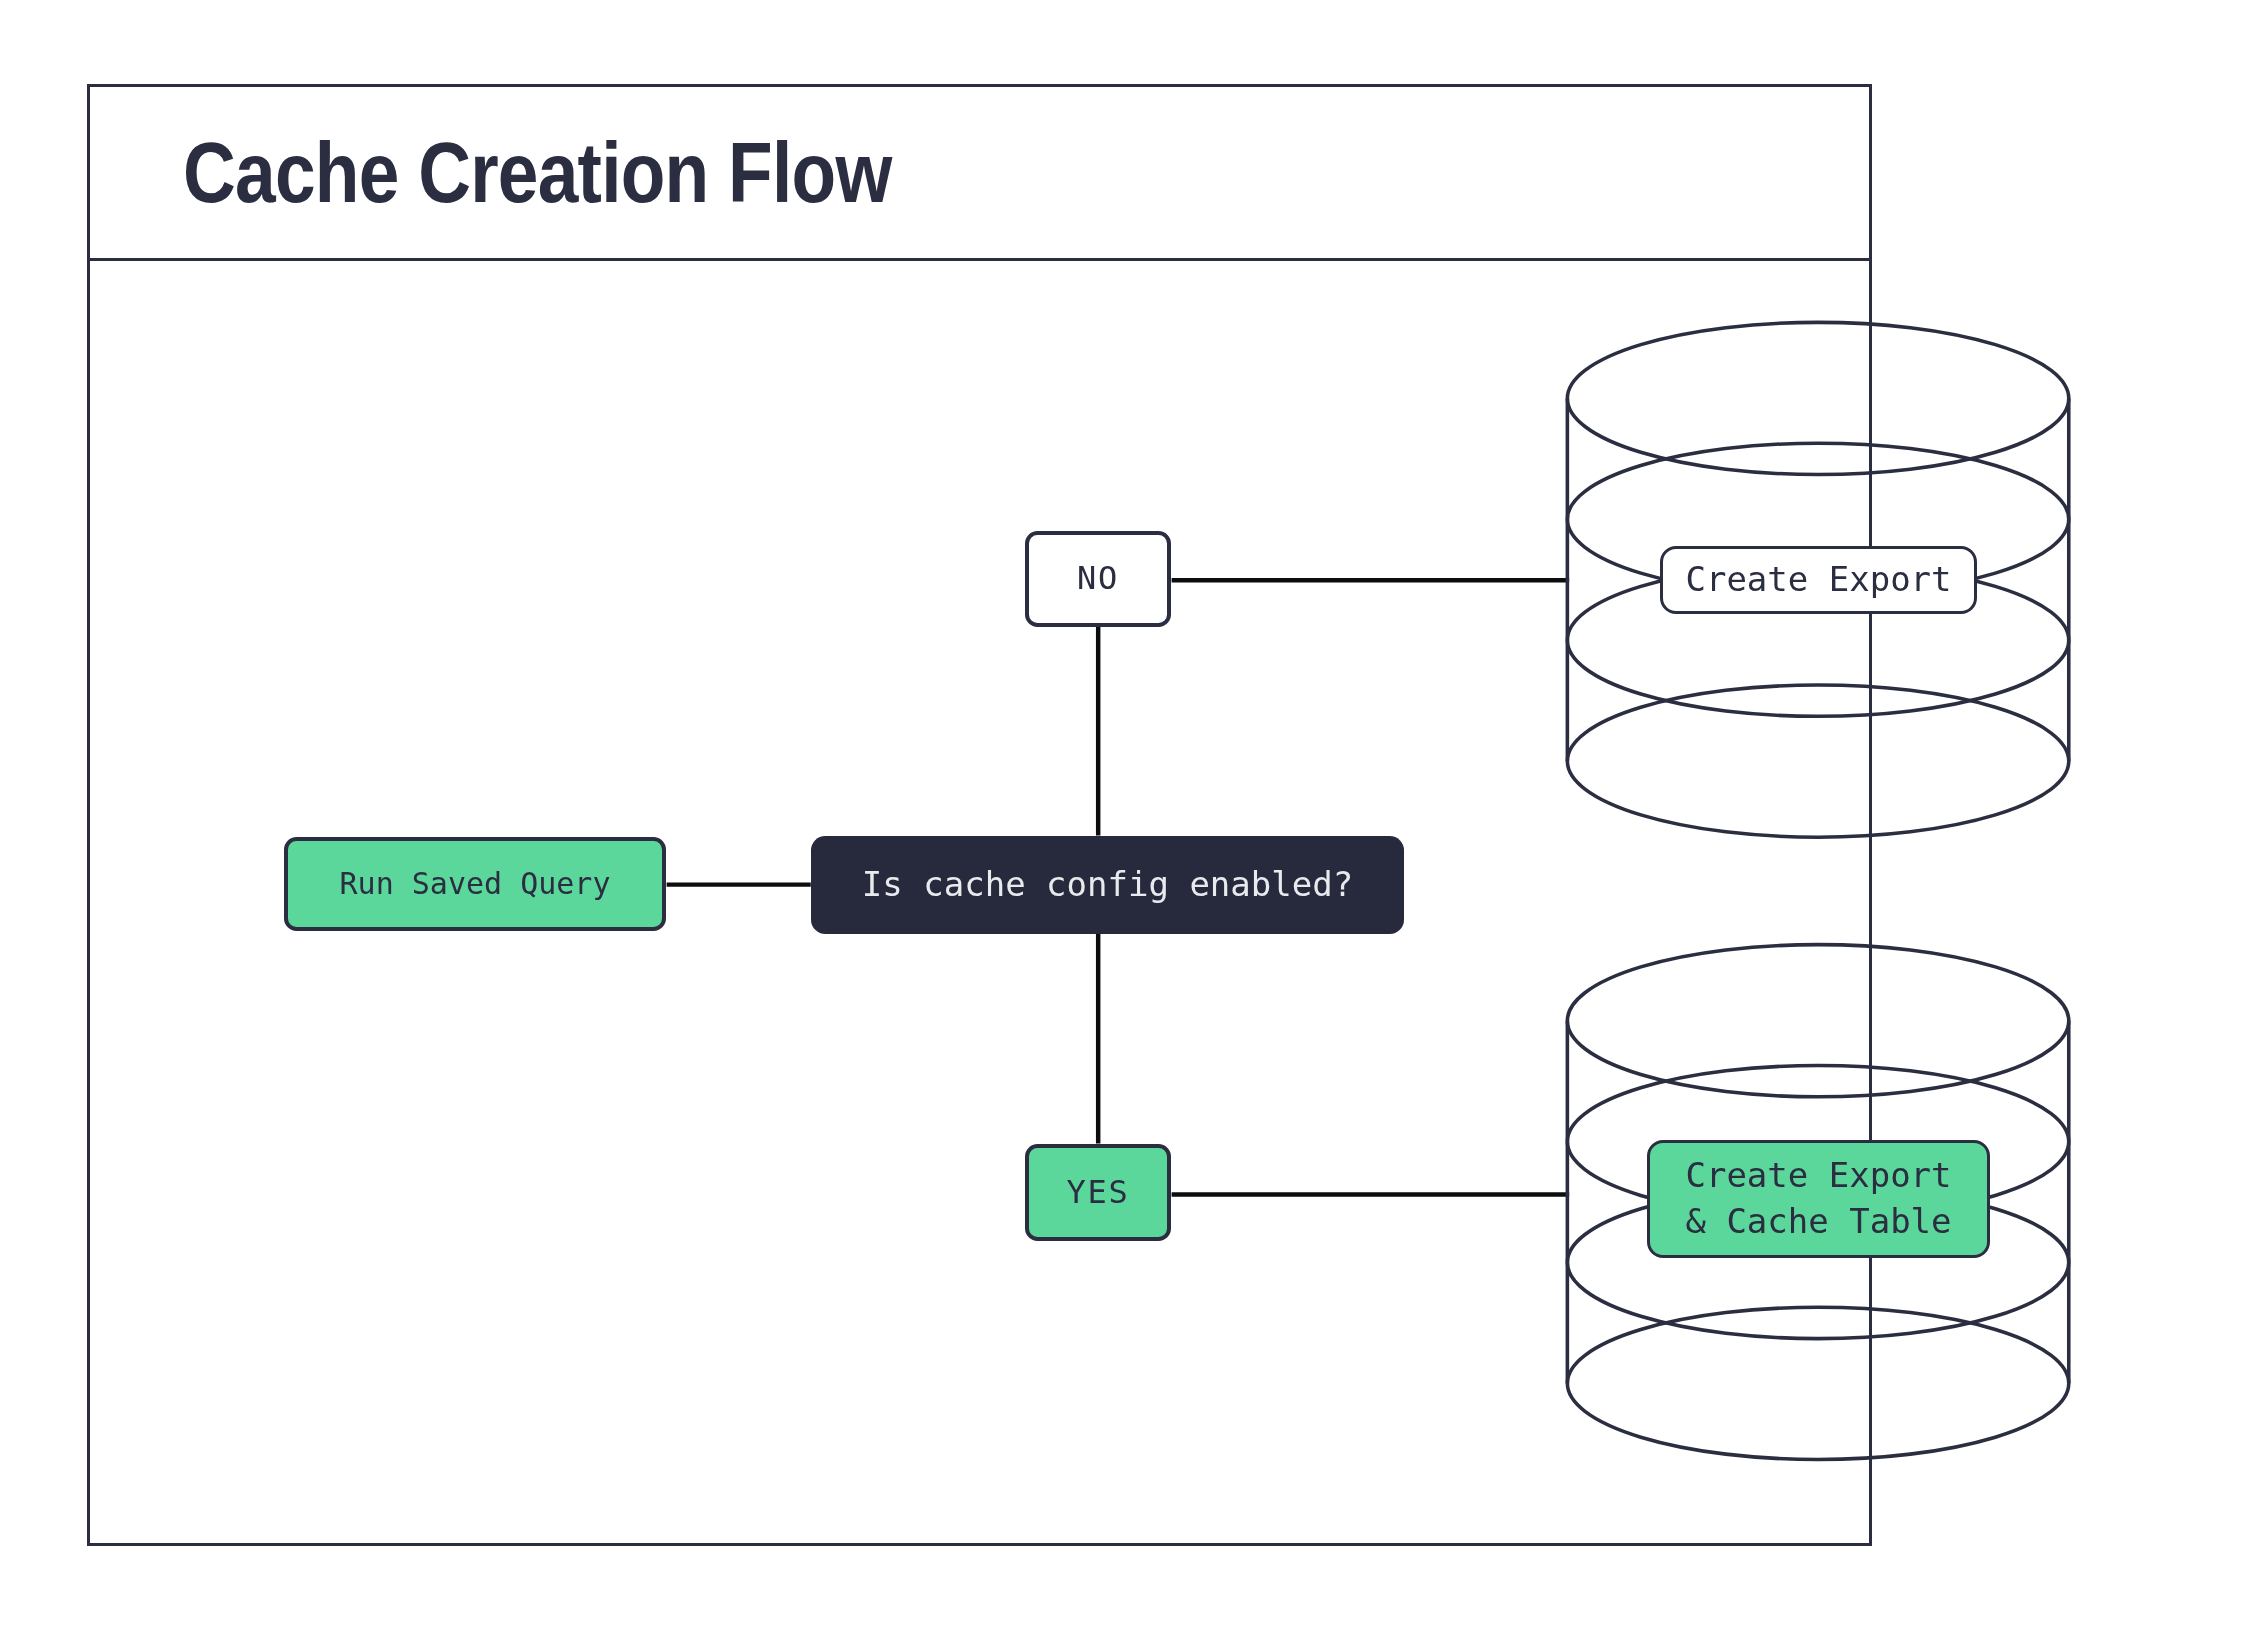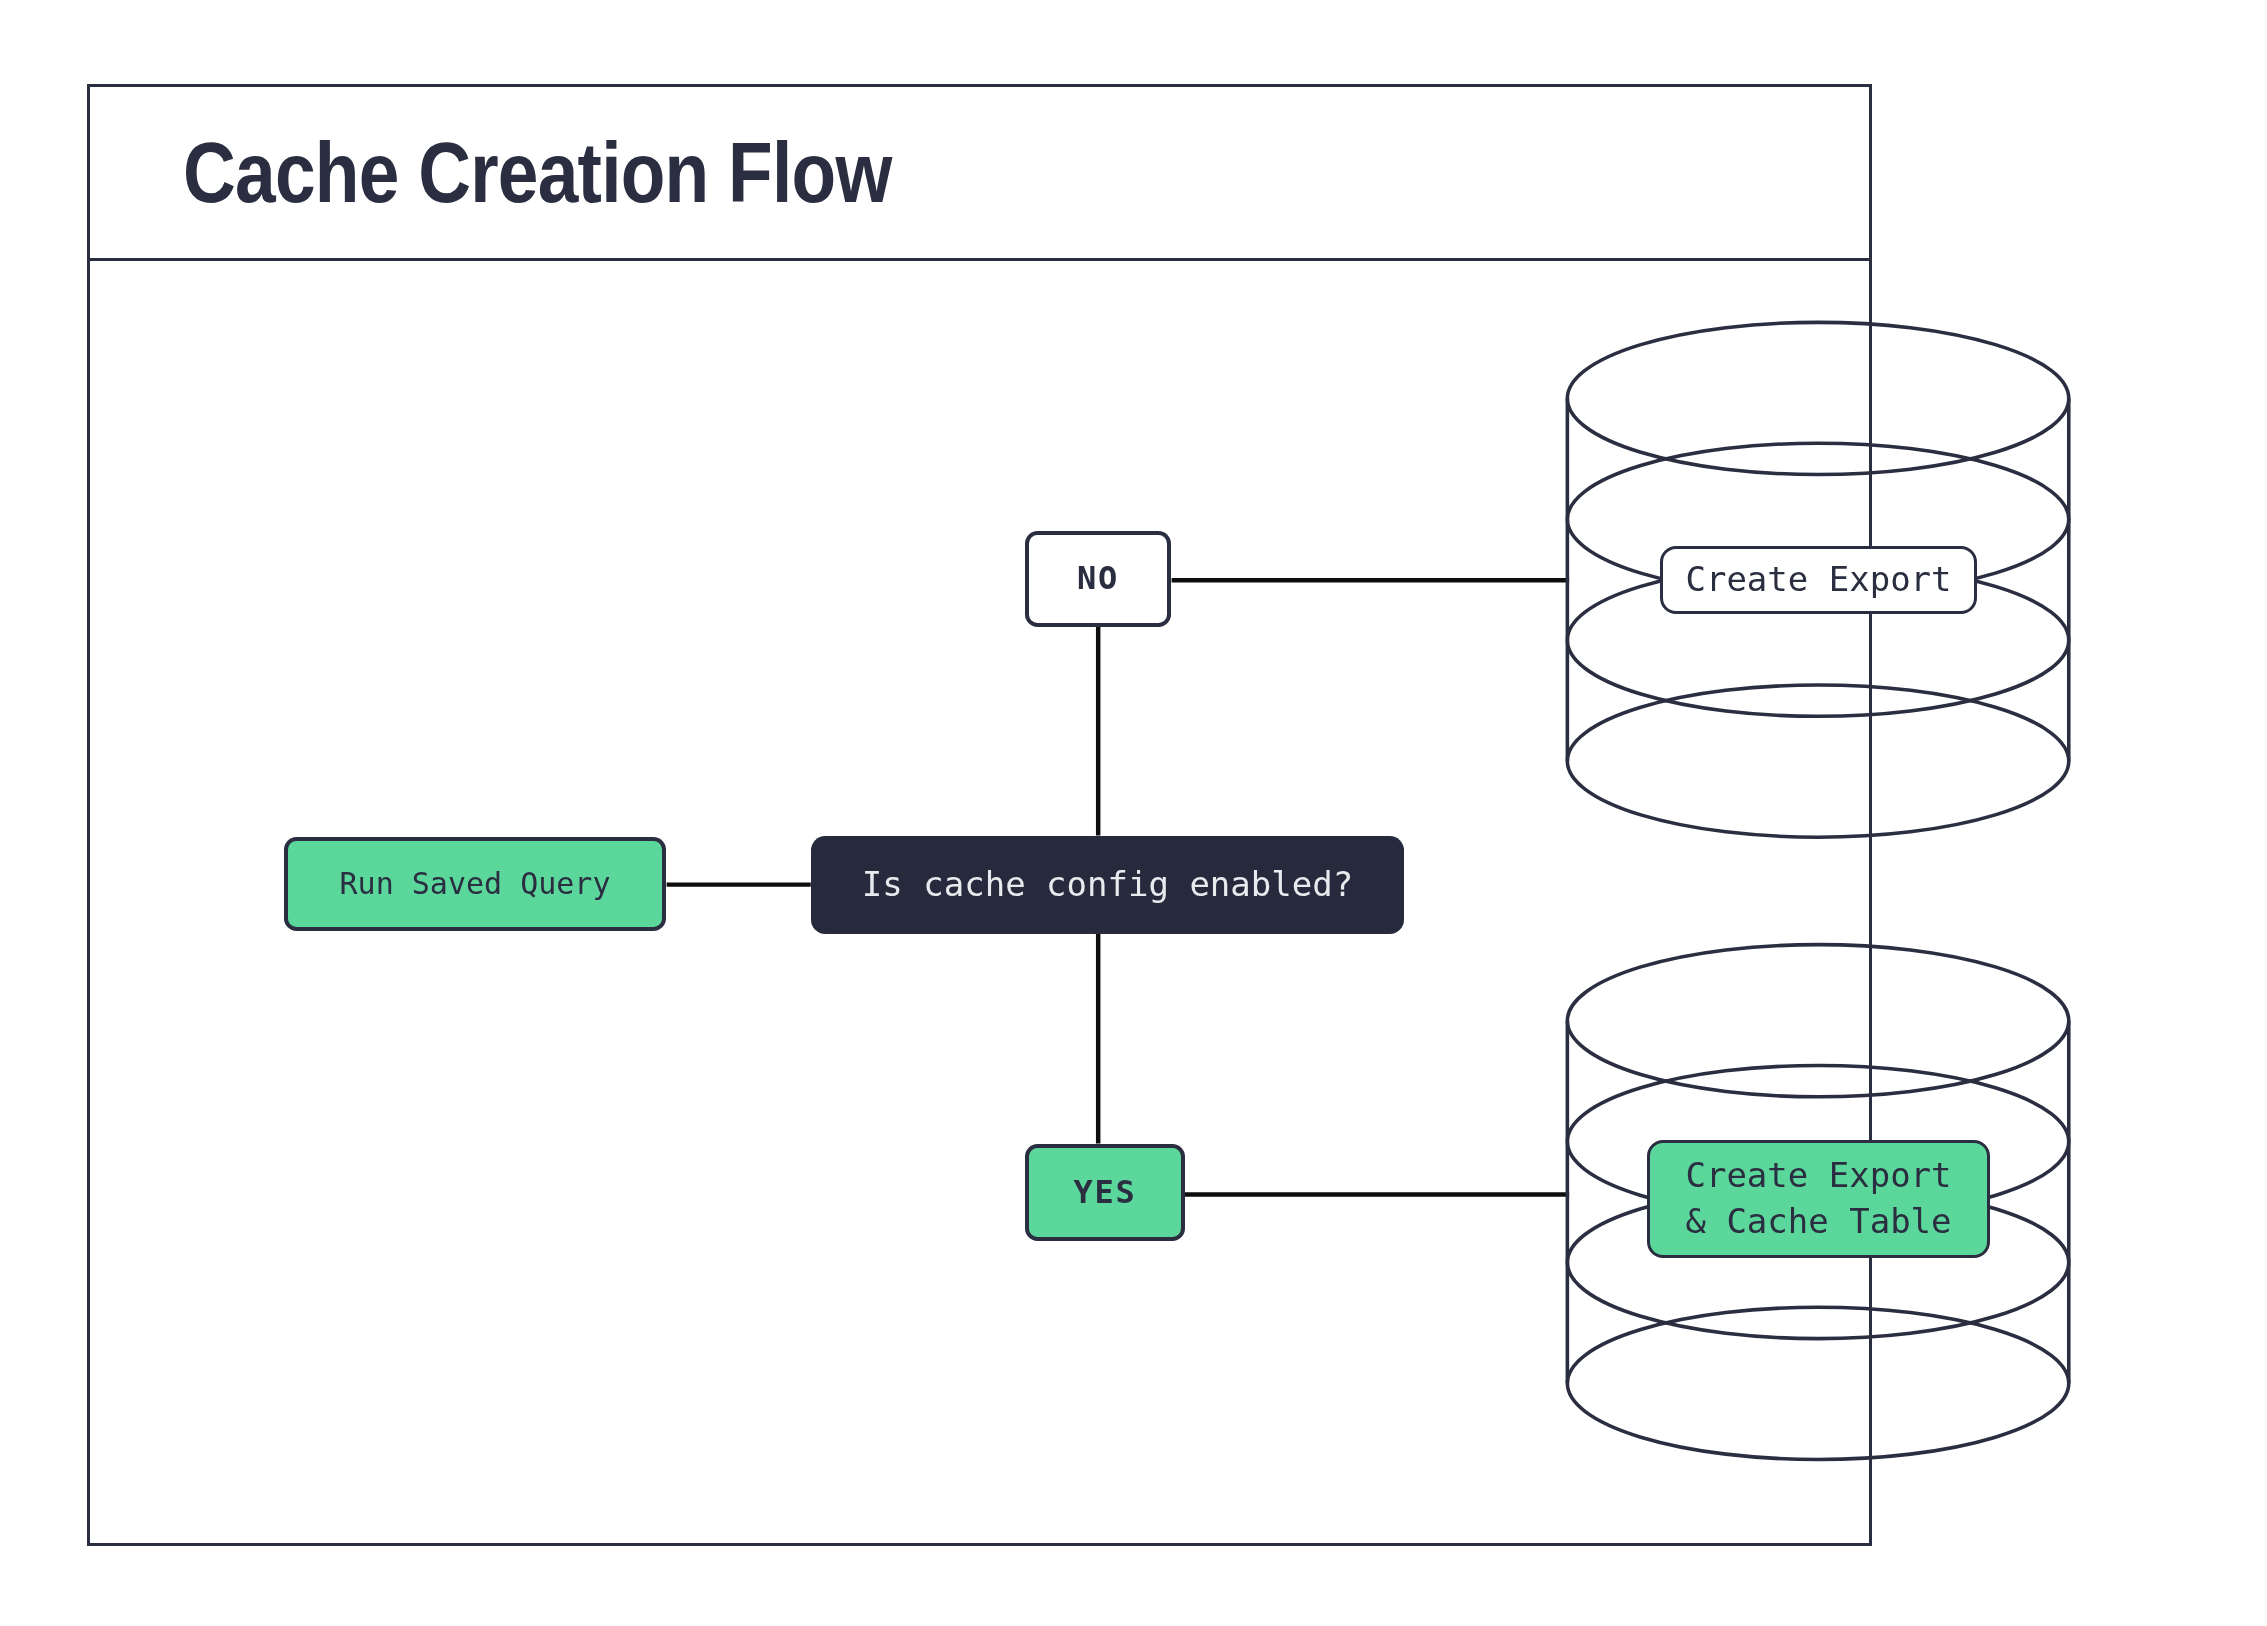--- a/index.html
+++ b/index.html
@@ -39,26 +39,26 @@
     display:flex;align-items:center;justify-content:center;
     text-align:center;white-space:pre-line;
     background:#fff;border:4.5px solid var(--navy);border-radius:12.5px;
     font-size:34px;line-height:1.35;color:var(--navy);
   }
   .node.green{background:var(--green);}
   .node.dark{
     background:var(--dark-fill);border:none;border-radius:14.3px;
     color:var(--light-text);
   }
-  .node.small{font-weight:bold;font-size:32px;letter-spacing:1.8px;}
+  .node.small{font-weight:normal;font-size:32px;letter-spacing:1.8px;}
   .node.db-label{border-width:3.6px;border-radius:16px;}
   #node-run{left:284px;top:837px;width:382px;height:94px;font-size:30px;}
   #node-decision{left:811px;top:836px;width:593px;height:98px;}
   #node-no{left:1025px;top:531px;width:146px;height:96px;}
-  #node-yes{left:1025px;top:1144px;width:160px;height:97px;}
+  #node-yes{left:1025px;top:1144px;width:146px;height:97px;}
   #label-export{left:1660px;top:546px;width:317px;height:68px;}
   #label-export-cache{left:1647px;top:1140px;width:343px;height:118px;}
 </style>
 </head>
 <body>
 
 <div class="frame">
   <div class="title-bar">
     <div class="title">Cache Creation Flow</div>
   </div>

